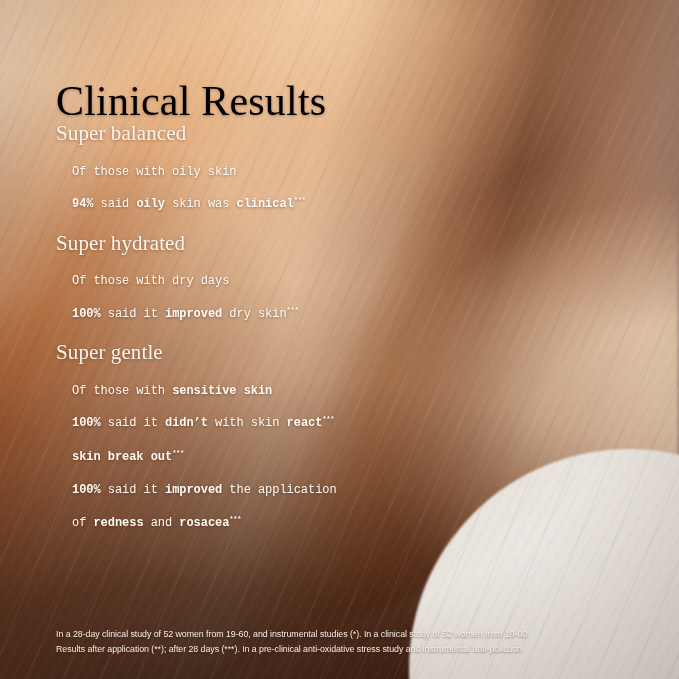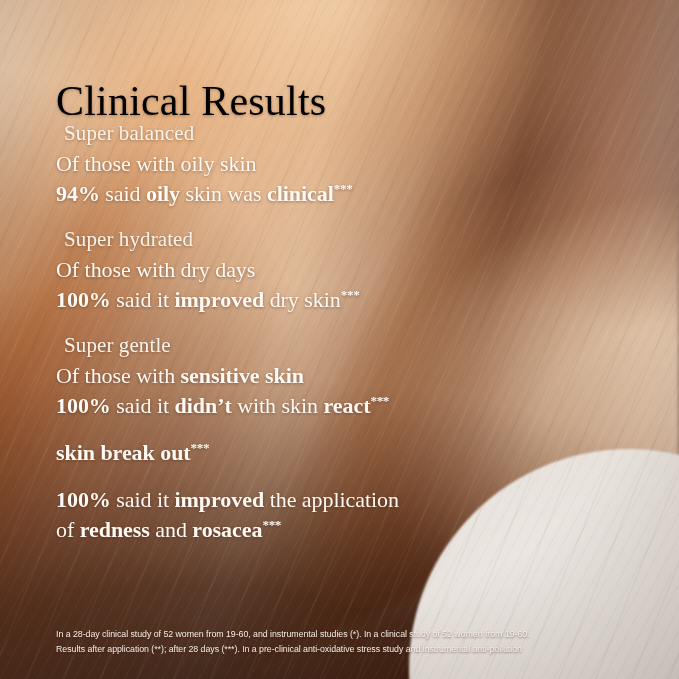--- a/index.html
+++ b/index.html
@@ -234,34 +234,34 @@
   .result-block {
     margin-bottom: 17px;
   }
 
   .block-heading {
     font-family: "Liberation Serif", "DejaVu Serif", serif;
     font-size: 21px;
     font-weight: 400;
     color: #fbf4ec;
     line-height: 1.32;
-    margin: 0 0 1px 8px;
+    margin: 0 0 1px 0;
     letter-spacing: 0.1px;
     text-shadow: 0 1px 3px rgba(70,34,14,0.40);
   }
 
   .block-line {
-    font-family: Liberation Serif, serif;
-    font-size: 22px;
+    font-family: Liberation Mono, monospace;
+    font-size: 12px;
     font-weight: 400;
     color: #fffaf5;
     line-height: 1.37;
     letter-spacing: -0.05px;
     text-shadow: 0 1px 3px rgba(70,34,14,0.45);
-    margin: 0;
+    margin: 16px;
   }
 
   .block-line b,
   .block-line strong {
     font-weight: 700;
   }
 
   .block-line sup {
     font-size: 0.60em;
     font-weight: 700;

